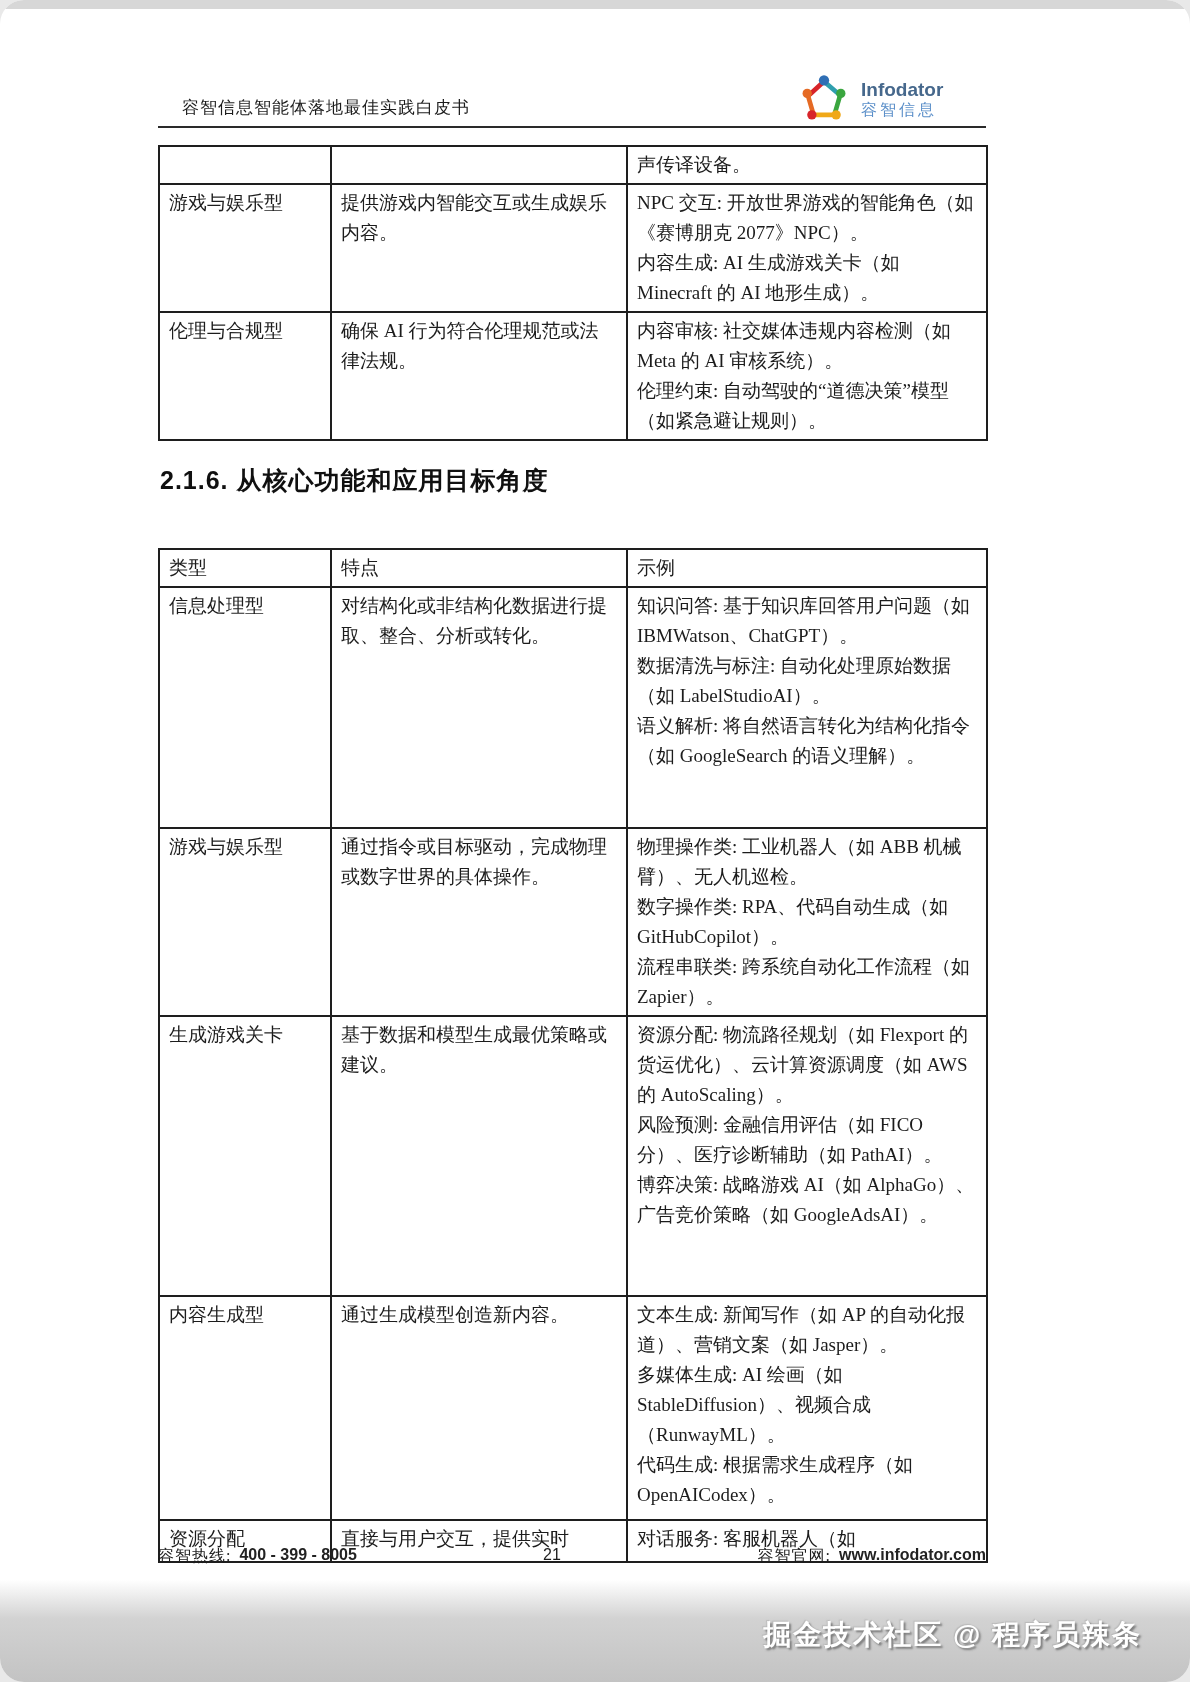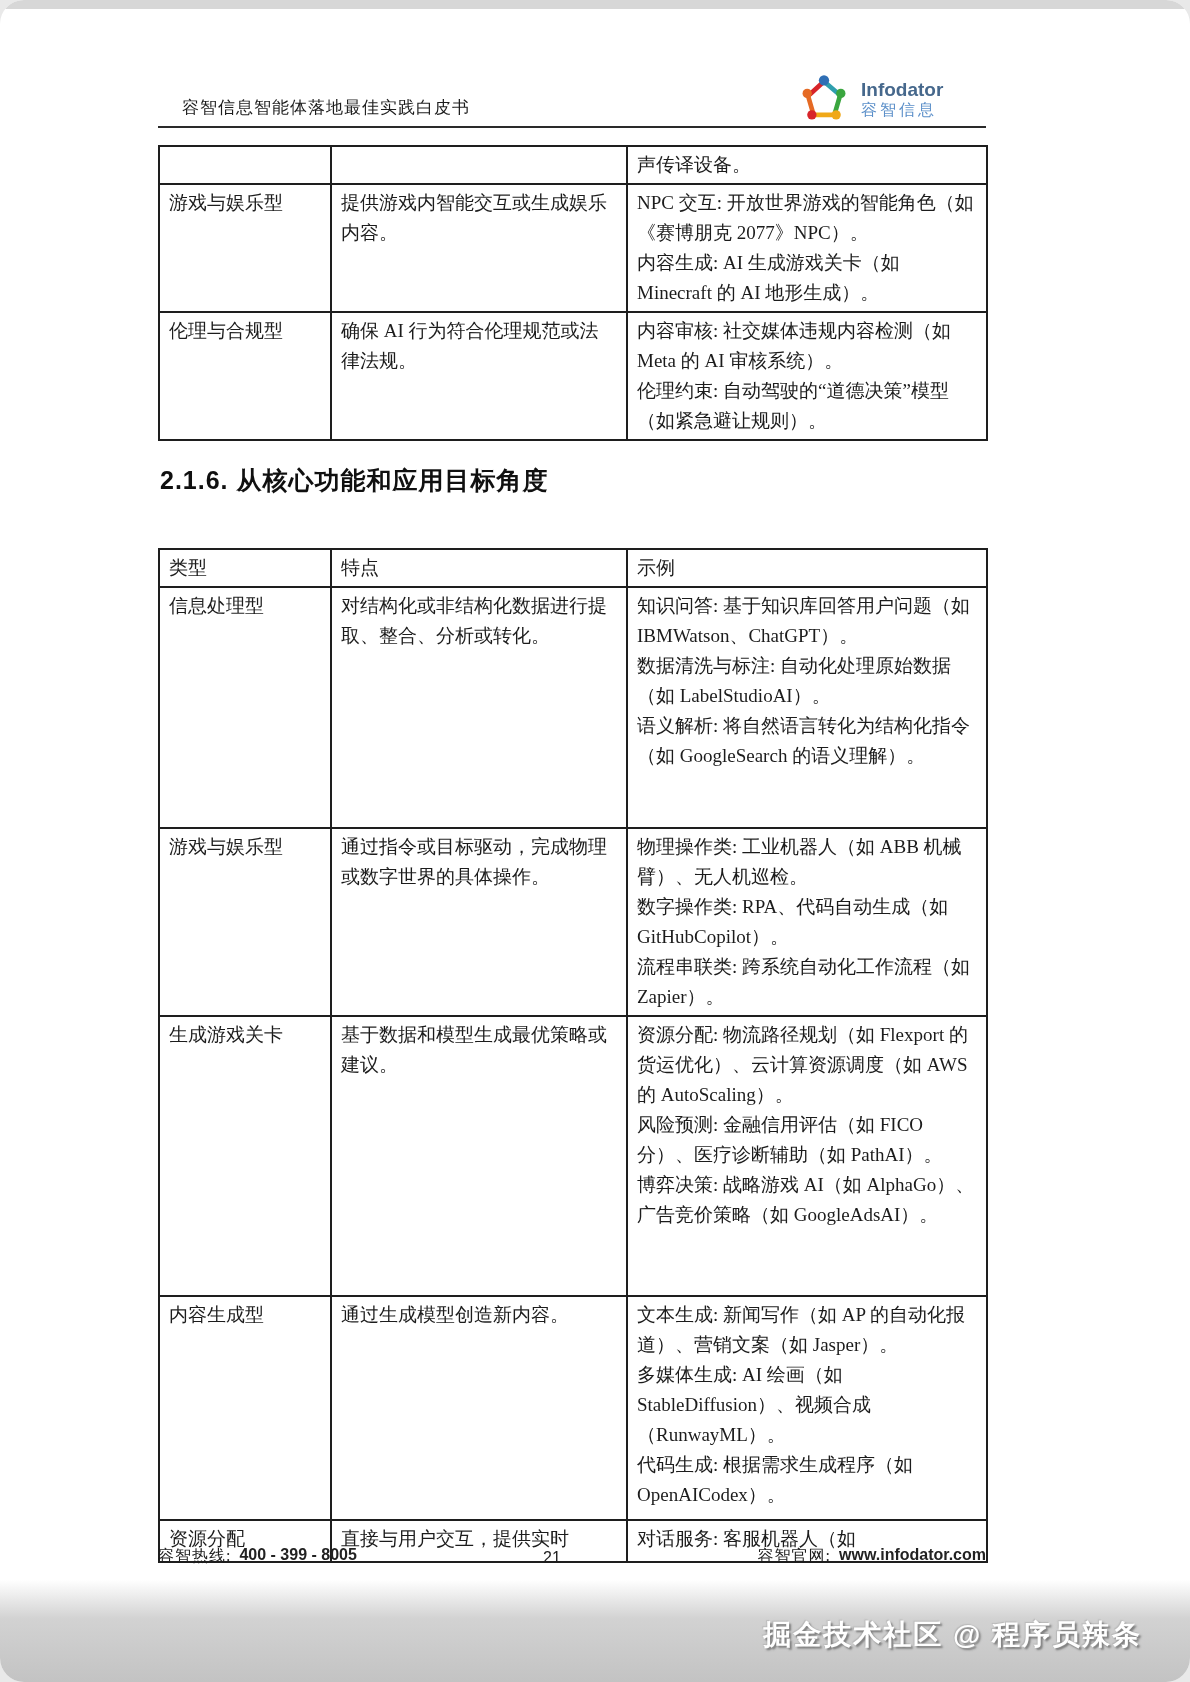--- a/index.html
+++ b/index.html
@@ -68,21 +68,21 @@
   .section-heading {
     position: absolute; left: 160px; top: 464px;
     font-family: "Liberation Sans", "DejaVu Sans", sans-serif;
     font-size: 25px; font-weight: bold; color: #101010;
     letter-spacing: 1px;
   }
 
   
   .footer {
     position: absolute; left: 158px; top: 1546px; width: 828px;
-    display: flex; align-items: flex-end;
+    display: flex; align-items: flex-start;
     font-size: 16px;
   }
   .footer .f-left  { flex: 1; display: flex; gap: 8px; }
   .footer .f-mid   { flex: 0 0 auto; transform: translateX(-20px); }
   .footer .f-right { flex: 1; display: flex; gap: 8px; justify-content: flex-end; }
   .f-label { letter-spacing: 1px; }
   .f-value { font-family: "Liberation Sans", "DejaVu Sans", sans-serif; font-weight: 600; color: #222; }
   .f-page  { font-family: "Liberation Sans", "DejaVu Sans", sans-serif; font-size: 16px; }
 
   

